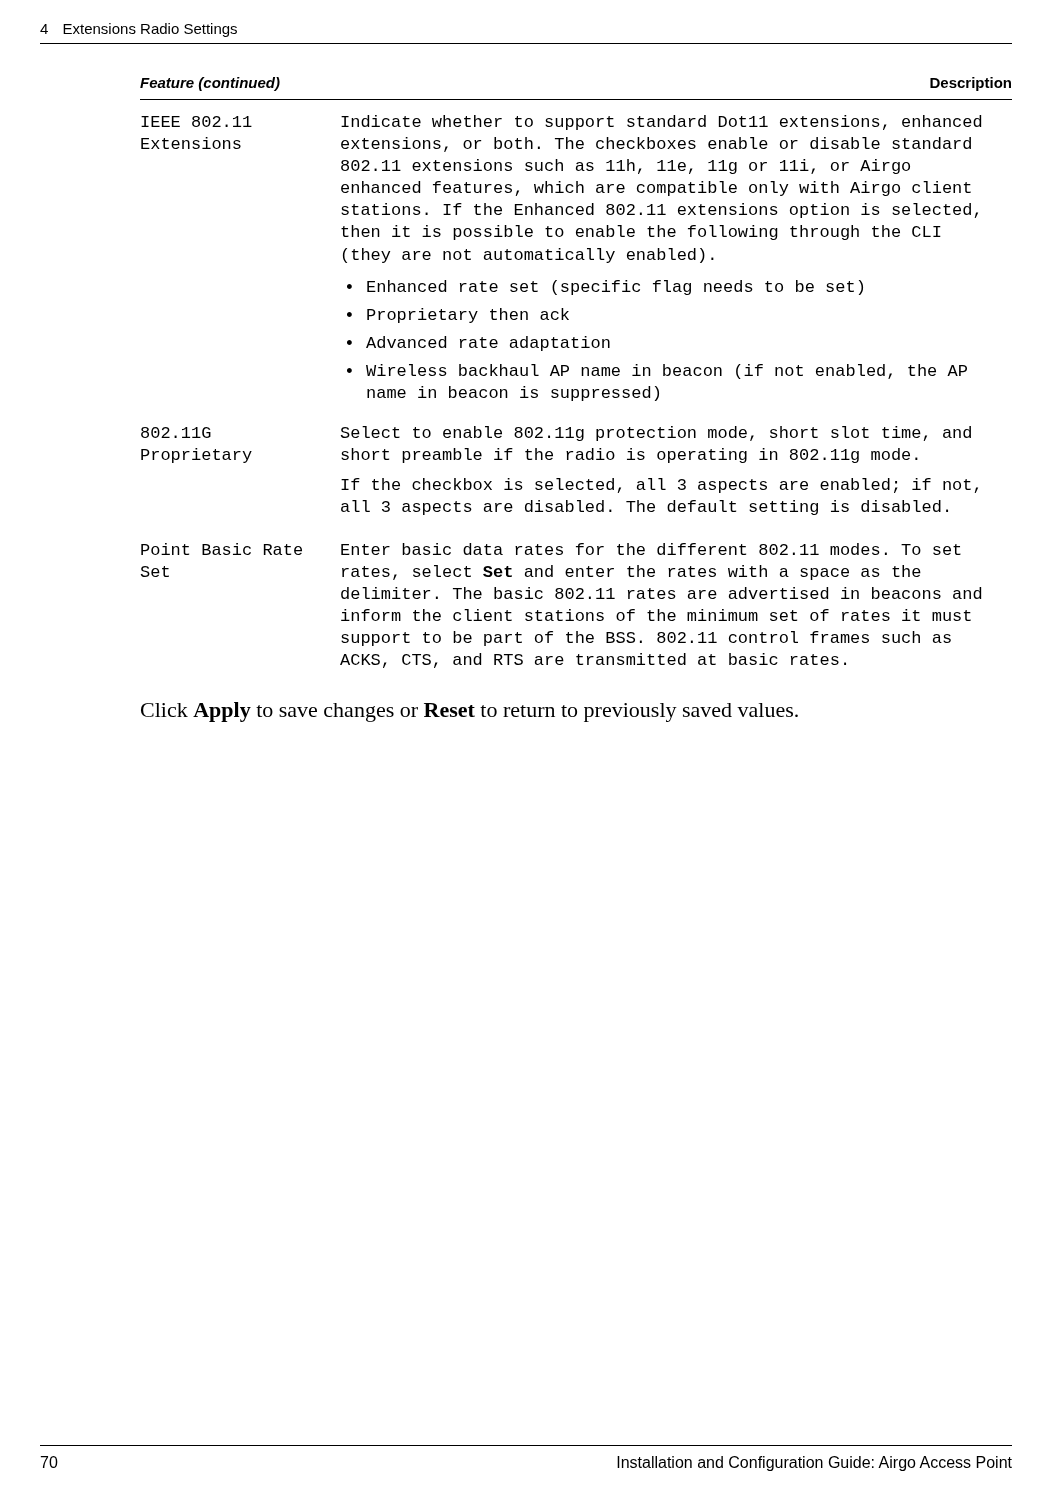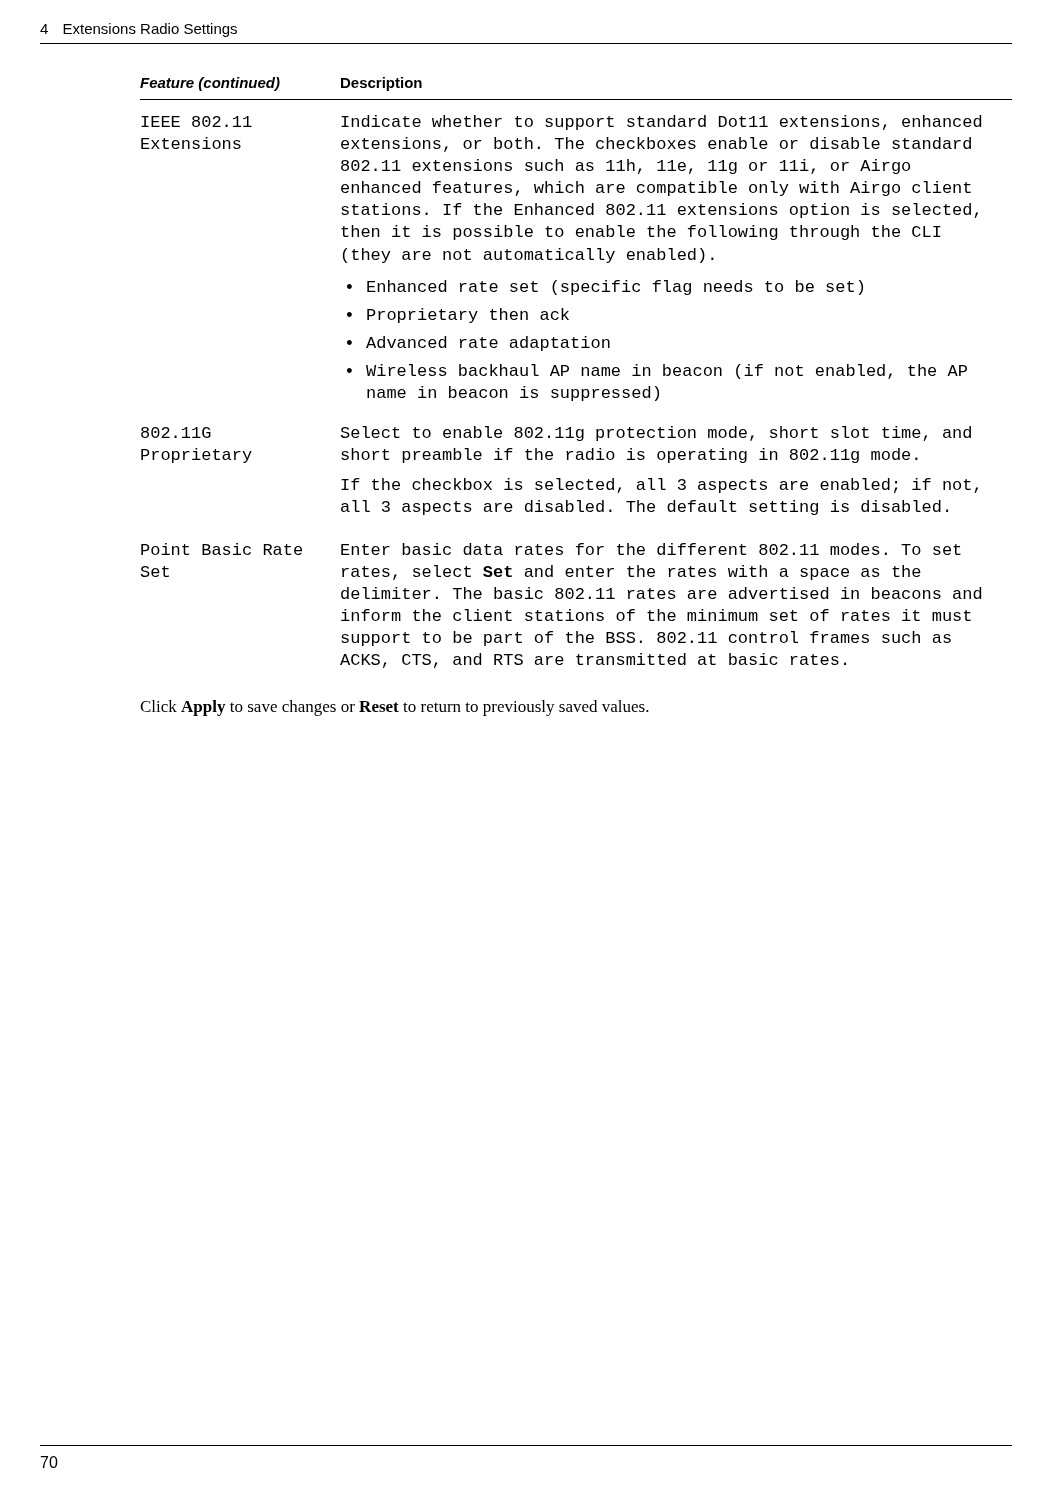--- a/index.html
+++ b/index.html
@@ -55,20 +55,21 @@
       vertical-align: top;
     }
     
     .col-feature {
       width: 200px;
       font-style: italic;
     }
     
     .col-description {
       width: auto;
+      text-align: right;
     }
     
     .continued {
       font-weight: bold;
     }
     
     .table-data-cell {
       vertical-align: top;
       padding-top: 12px;
       padding-right: 10px;
@@ -100,21 +101,21 @@
     .desc-para {
       margin-bottom: 8px;
     }
     
     .desc-bold {
       font-weight: bold;
     }
     
     .action-text {
       margin-top: 16px;
-      font-size: 17px;
+      font-size: 22px;
       line-height: 1.3;
     }
     
     .page-footer {
       position: absolute;
       bottom: 20px;
       left: 40px;
       right: 40px;
       display: flex;
       justify-content: space-between;
@@ -178,13 +179,14 @@
   </table>
 
   <div class="action-text">
     <span>Click </span><span class="desc-bold">Apply</span><span> to save changes or </span><span class="desc-bold">Reset</span><span> to return to previously saved values.</span>
   </div>
 
 </div>
 
 <div class="page-footer">
   <span>70</span>
+  <span>Installation and Configuration Guide: Airgo Access Point</span>
 </div>
 
 </body></html>

